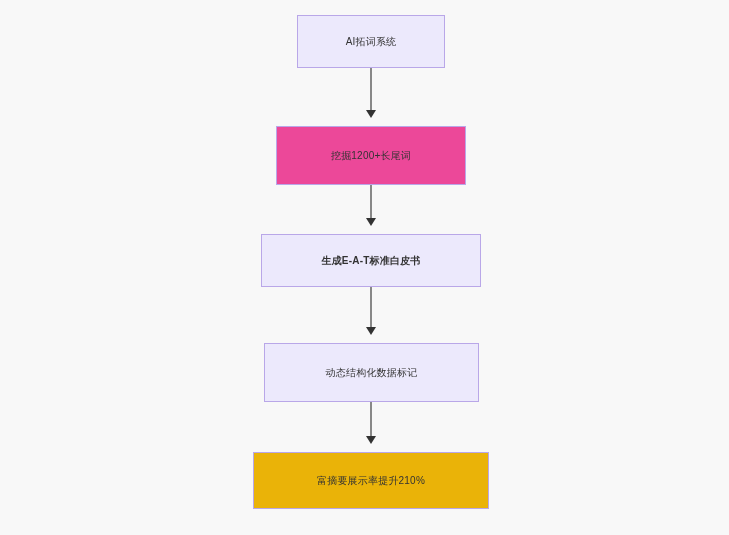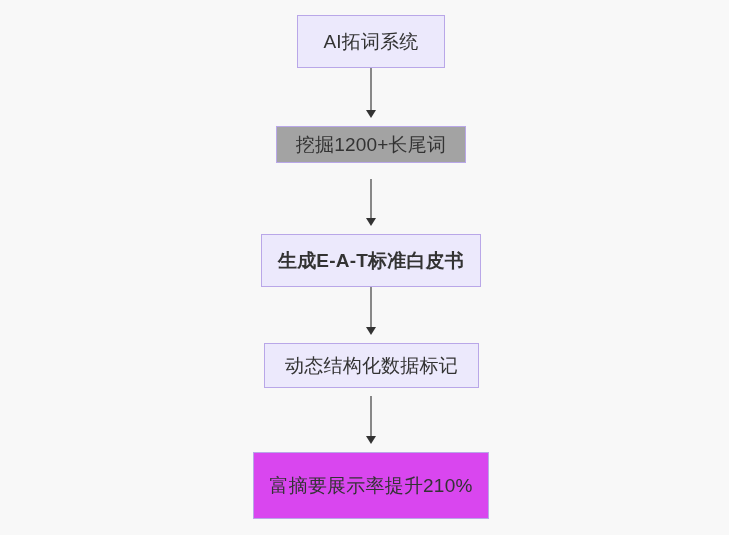--- a/index.html
+++ b/index.html
@@ -19,21 +19,21 @@
     width: 729px;
     height: 535px;
     background: #f8f8f8;
   }
   .flow-node {
     position: absolute;
     box-sizing: border-box;
     background: #ece9fc;
     border: 1px solid #b9a7e8;
     color: #333333;
-    font-size: 19px;
+    font-size: 10px;
     line-height: 1;
     letter-spacing: 0.2px;
     display: flex;
     align-items: center;
     justify-content: center;
     white-space: nowrap;
     text-align: center;
     z-index: 2;
   }
   .flow-node-label {
@@ -78,26 +78,26 @@
     <div class="flow-edge-arrow" style="top: 40px; border-top-color: rgb(51, 51, 51);"></div>
   </div>
   <div class="flow-edge" style="left: 370px; top: 396px; width: 2px; height: 48px;">
     <div class="flow-edge-line" style="height: 41px; background: rgb(136, 136, 136);"></div>
     <div class="flow-edge-arrow" style="top: 40px; border-top-color: rgb(51, 51, 51);"></div>
   </div>
 
   <div class="flow-node" style="left: 297px; top: 15px; width: 148px; height: 53px; background: rgb(236, 233, 252); border-color: rgb(185, 167, 232); color: rgb(51, 51, 51);">
     <span class="flow-node-label">AI拓词系统</span>
   </div>
-  <div class="flow-node" style="left: 276px; top: 126px; width: 190px; height: 37px; background: #a3a3a3; border-color: rgb(185, 167, 232); color: rgb(51, 51, 51);">
+  <div class="flow-node" style="left: 276px; top: 126px; width: 190px; height: 59px; background: #ec4899; border-color: rgb(185, 167, 232); color: rgb(51, 51, 51);">
     <span class="flow-node-label">挖掘1200+长尾词</span>
   </div>
   <div class="flow-node" style="left: 261px; top: 234px; width: 220px; height: 53px; background: rgb(236, 233, 252); border-color: rgb(185, 167, 232); color: rgb(51, 51, 51); font-weight: bold;">
     <span class="flow-node-label">生成E-A-T标准白皮书</span>
   </div>
-  <div class="flow-node" style="left: 264px; top: 343px; width: 215px; height: 45px; background: rgb(236, 233, 252); border-color: rgb(185, 167, 232); color: rgb(51, 51, 51);">
+  <div class="flow-node" style="left: 264px; top: 343px; width: 215px; height: 59px; background: rgb(236, 233, 252); border-color: rgb(185, 167, 232); color: rgb(51, 51, 51);">
     <span class="flow-node-label">动态结构化数据标记</span>
   </div>
-  <div class="flow-node" style="left: 253px; top: 452px; width: 236px; height: 67px; background: #d946ef; border-color: rgb(185, 167, 232); color: rgb(51, 51, 51);">
+  <div class="flow-node" style="left: 253px; top: 452px; width: 236px; height: 57px; background: #eab308; border-color: rgb(185, 167, 232); color: rgb(51, 51, 51);">
     <span class="flow-node-label">富摘要展示率提升210%</span>
   </div>
 
 </div>
 
 </body></html>

